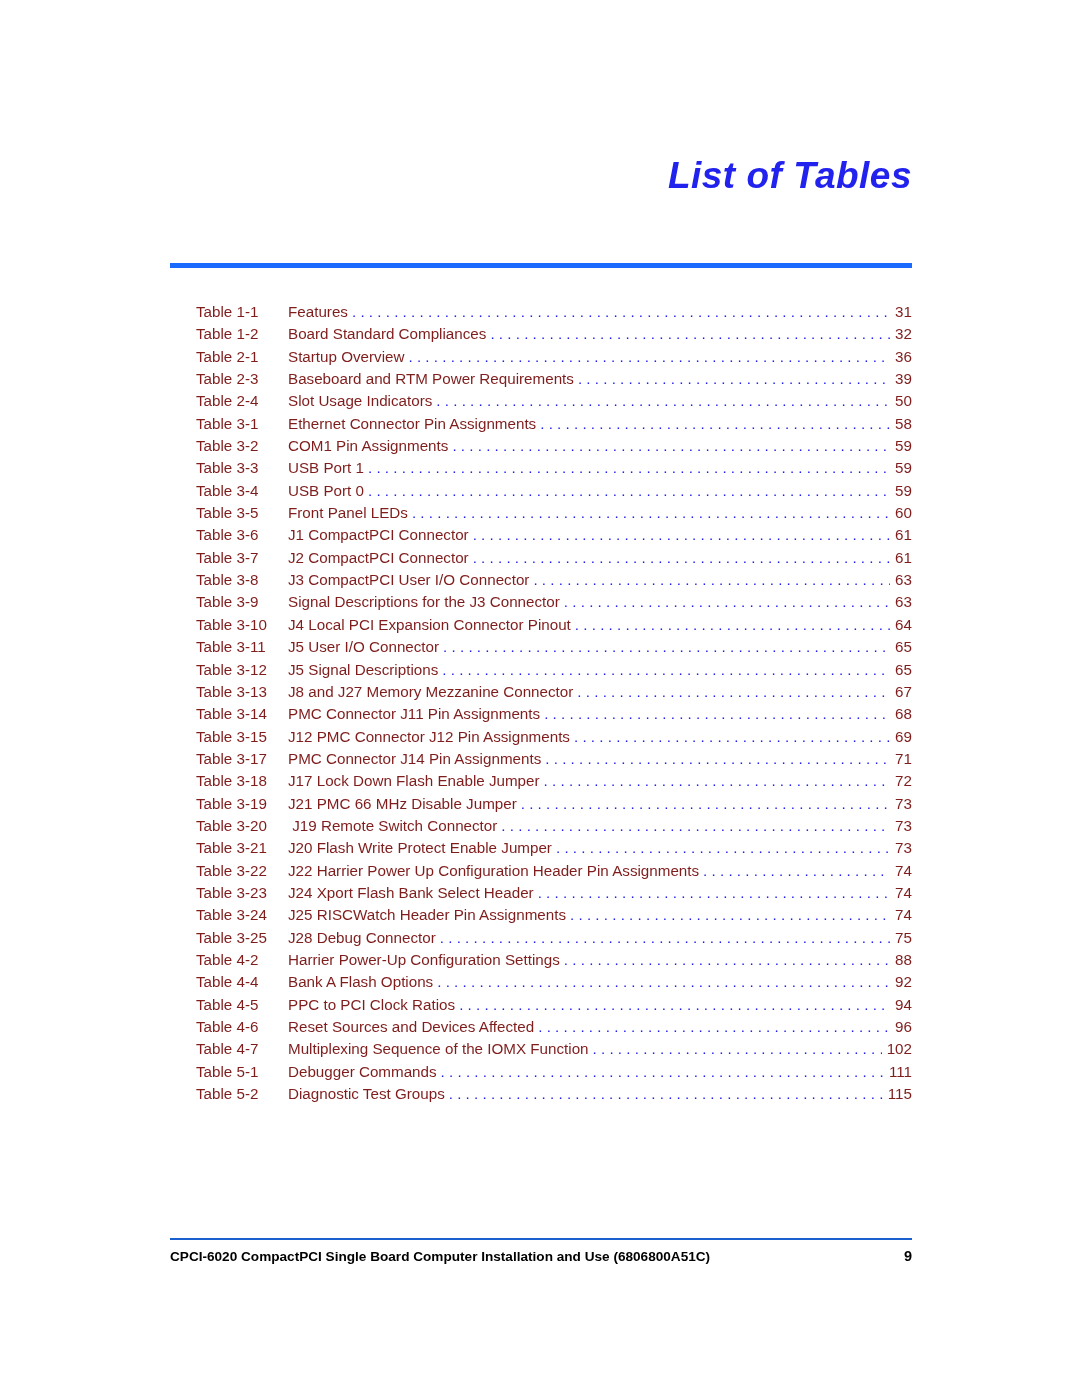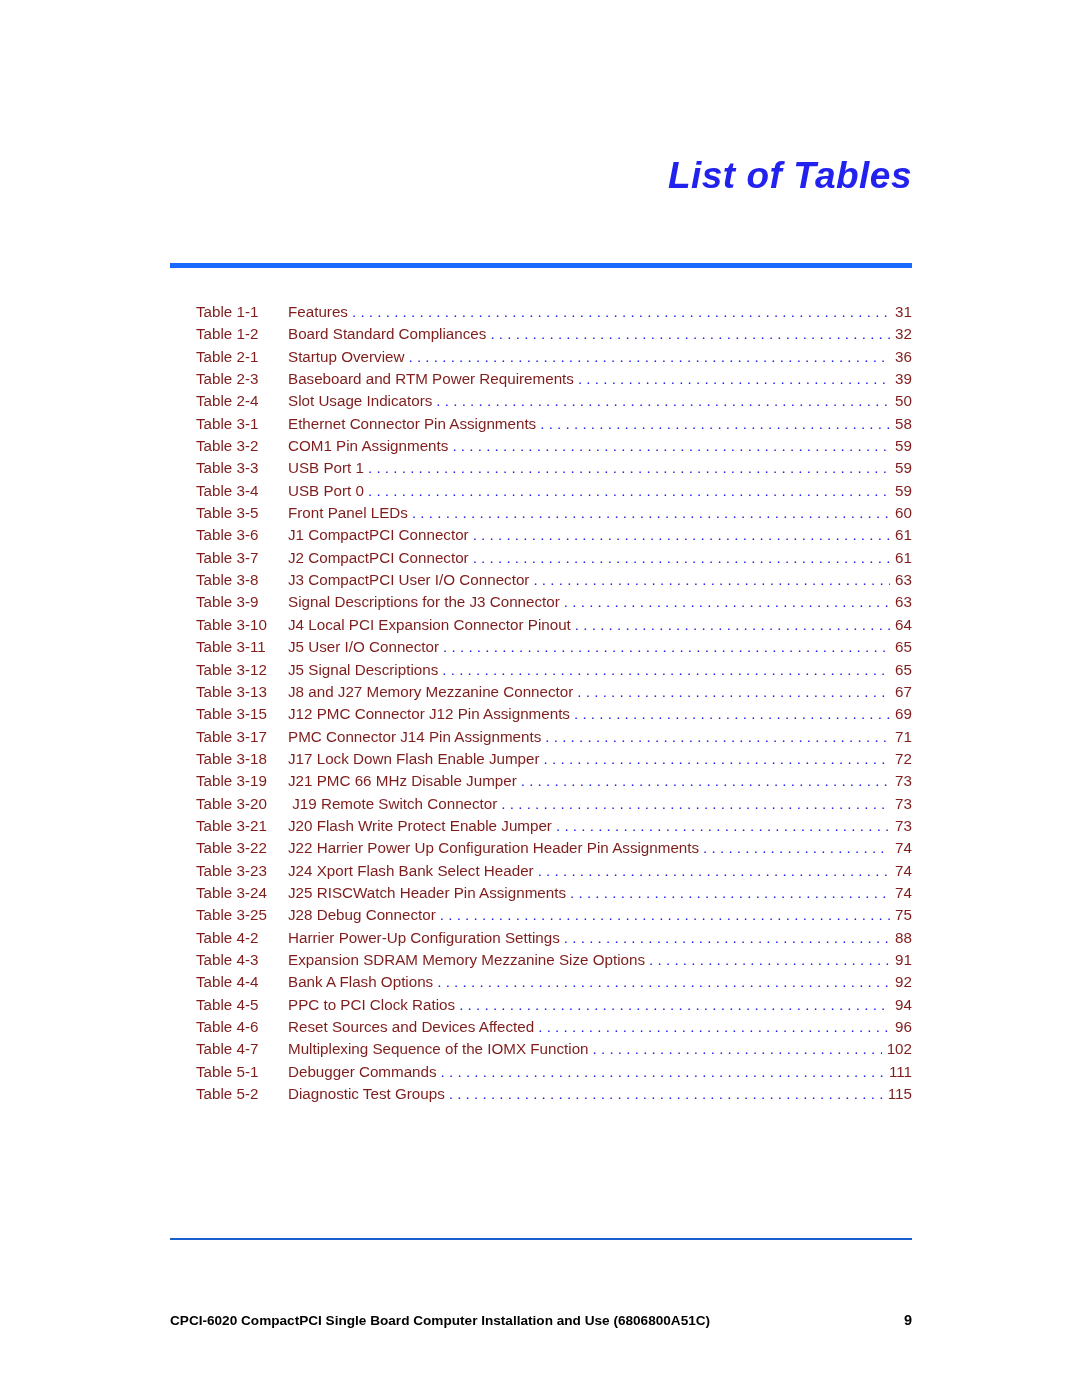--- a/index.html
+++ b/index.html
@@ -101,21 +101,21 @@
     left: 170px;
     width: 742px;
     top: 1238px;
     height: 2px;
     background: #1a5fd0;
   }
   .footer {
     position: absolute;
     left: 170px;
     width: 742px;
-    top: 1312px;
+    top: 1248px;
     display: flex;
     align-items: baseline;
     justify-content: space-between;
     font-size: 13.6px;
     font-weight: bold;
     color: #000000;
     white-space: nowrap;
   }
   .footer-page {
     font-size: 14.5px;
@@ -235,20 +235,26 @@
         <span class="toc-leader"></span>
         <span class="toc-page">65</span>
       </div>
       <div class="toc-entry">
         <span class="toc-label">Table 3-13</span>
         <span class="toc-title">J8 and J27 Memory Mezzanine Connector</span>
         <span class="toc-leader"></span>
         <span class="toc-page">67</span>
       </div>
       <div class="toc-entry">
+        <span class="toc-label">Table 3-14</span>
+        <span class="toc-title">PMC Connector J11 Pin Assignments</span>
+        <span class="toc-leader"></span>
+        <span class="toc-page">68</span>
+      </div>
+      <div class="toc-entry">
         <span class="toc-label">Table 3-15</span>
         <span class="toc-title">J12 PMC Connector J12 Pin Assignments</span>
         <span class="toc-leader"></span>
         <span class="toc-page">69</span>
       </div>
       <div class="toc-entry">
         <span class="toc-label">Table 3-17</span>
         <span class="toc-title">PMC Connector J14 Pin Assignments</span>
         <span class="toc-leader"></span>
         <span class="toc-page">71</span>
@@ -299,26 +305,20 @@
         <span class="toc-label">Table 3-25</span>
         <span class="toc-title">J28 Debug Connector</span>
         <span class="toc-leader"></span>
         <span class="toc-page">75</span>
       </div>
       <div class="toc-entry">
         <span class="toc-label">Table 4-2</span>
         <span class="toc-title">Harrier Power-Up Configuration Settings</span>
         <span class="toc-leader"></span>
         <span class="toc-page">88</span>
-      </div>
-      <div class="toc-entry">
-        <span class="toc-label">Table 4-3</span>
-        <span class="toc-title">Expansion SDRAM Memory Mezzanine Size Options</span>
-        <span class="toc-leader"></span>
-        <span class="toc-page">91</span>
       </div>
       <div class="toc-entry">
         <span class="toc-label">Table 4-4</span>
         <span class="toc-title">Bank A Flash Options</span>
         <span class="toc-leader"></span>
         <span class="toc-page">92</span>
       </div>
       <div class="toc-entry">
         <span class="toc-label">Table 4-5</span>
         <span class="toc-title">PPC to PCI Clock Ratios</span>

